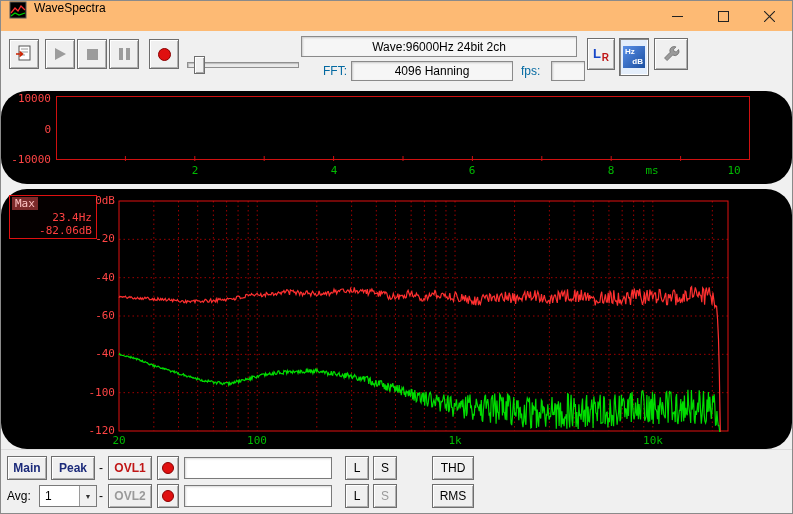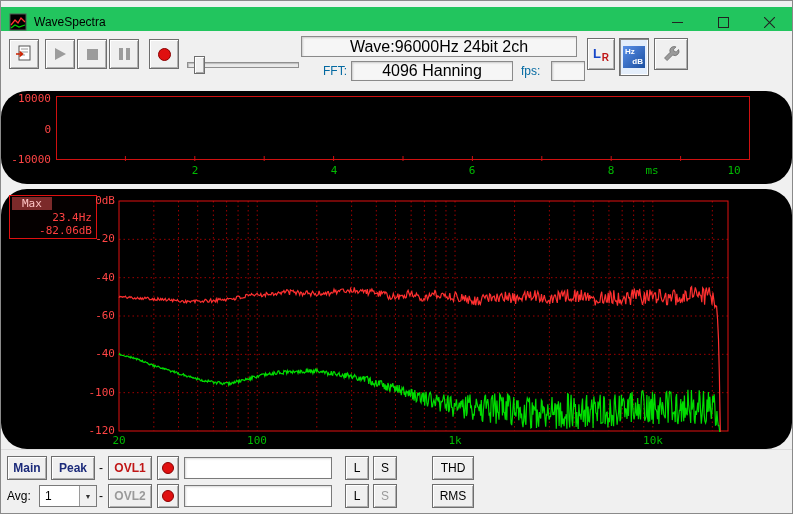--- a/index.html
+++ b/index.html
@@ -1,20 +1,20 @@
 <!DOCTYPE html>
 <html><head>
 <meta charset="utf-8">
 <style>
   html,body{margin:0;padding:0;background:#cfcfcf;}
   .window{position:relative;width:793px;height:514px;background:#f0f0f0;
     font-family:"Liberation Sans",sans-serif;border:1px solid #8a8a8a;box-sizing:border-box;overflow:hidden;}
 
   
-  .titlebar{position:absolute;left:0;top:0;right:0;height:30px;background:#22c55e;display:flex;align-items:center;margin-top:6px;}
+  .titlebar{position:absolute;left:0;top:0;right:0;height:30px;background:#fdba74;display:flex;align-items:flex-start;}
   .app-icon{margin-left:8px;}
   .title-text{margin-left:7px;font-size:12px;color:#000;}
   .win-controls{margin-left:auto;display:flex;height:30px;}
   .win-btn{width:46px;height:30px;display:flex;align-items:center;justify-content:center;}
 
   
   .toolbar{position:absolute;left:0;top:30px;right:0;height:60px;background:#f0f0f0;}
   .btn{position:absolute;background:#f0f0f0;border:1px solid #6e6e6e;
     box-shadow:inset 1px 1px 0 #ffffff, inset -1px -1px 0 #b0b0b0;
     display:flex;align-items:center;justify-content:center;font-size:12px;color:#000;box-sizing:border-box;}
@@ -22,41 +22,41 @@
   .tbtn{width:30px;height:30px;top:8px;}
   .play-tri{width:0;height:0;border-left:11px solid #9c9c9c;border-top:6px solid transparent;border-bottom:6px solid transparent;}
   .stop-sq{width:11px;height:11px;background:#9c9c9c;}
   .pause-bars{display:flex;gap:3px;}
   .pause-bars i{display:block;width:4px;height:12px;background:#9c9c9c;}
   .rec-dot{width:11px;height:11px;border-radius:50%;background:#e01010;border:1px solid #8a0000;}
   .slider{position:absolute;left:186px;top:24px;width:112px;height:18px;}
   .slider .track{position:absolute;left:0;right:0;top:7px;height:4px;background:#e9e9e9;border:1px solid #8f8f8f;box-shadow:inset 1px 1px 1px rgba(0,0,0,.2);}
   .slider .thumb{position:absolute;left:7px;top:1px;width:9px;height:16px;background:#f0f0f0;border:1px solid #6e6e6e;box-shadow:inset 1px 1px 0 #fff,inset -1px -1px 0 #a8a8a8;}
   .sunken{position:absolute;background:#f6f6f6;border:1px solid #8a8a8a;box-shadow:inset 1px 1px 2px rgba(0,0,0,.18);box-sizing:border-box;}
-  .tb-field{display:flex;align-items:center;justify-content:center;font-size:16px;color:#000;}
+  .tb-field{display:flex;align-items:center;justify-content:center;font-size:12px;color:#000;}
   .tb-label{position:absolute;font-size:12px;color:#0369a1;}
   .lr-l{color:#1646c8;font-weight:bold;font-size:13px;}
   .lr-r{color:#c01616;font-weight:bold;font-size:10px;margin:6px 0 0 1px;}
   .hzdb-icon{width:22px;height:22px;background:linear-gradient(135deg,#5a90e8,#1b4fa0);color:#fff;position:relative;font-weight:bold;}
   .hzdb-icon b{position:absolute;font-size:8px;line-height:8px;}
   .hzdb-icon b:first-child{left:2px;top:2px;}
   .hzdb-icon b:last-child{right:2px;bottom:2px;}
 
   
   .panel-black{position:absolute;left:0;right:0;background:#000;border-radius:26px;}
   .wavepanel{top:90px;height:93px;}
   .specpanel{top:188px;height:260px;}
   .axlab{position:absolute;font-family:"DejaVu Sans Mono",monospace;font-size:11px;line-height:12px;white-space:nowrap;}
   .wave-frame{position:absolute;left:55px;top:5px;width:694px;height:64px;border:1px solid #d01010;box-sizing:border-box;}
   .wave-ylab{position:absolute;left:4px;width:46px;text-align:right;color:#ff4545;font:11px "DejaVu Sans Mono",monospace;}
   .ms-label{position:absolute;top:74px;left:640px;width:22px;text-align:center;color:#00bb00;}
   .end-label{position:absolute;top:74px;left:722px;width:22px;text-align:center;color:#00bb00;}
   .zero-db{position:absolute;left:72px;top:6px;width:42px;text-align:right;color:#ff4545;}
   .max-box{position:absolute;left:8px;top:6px;width:88px;height:44px;border:1px solid #e01010;background:#050000;box-sizing:border-box;}
-  .max-title{position:absolute;left:2px;top:1px;padding:0 10px;background:#7c2a2a;color:#ffc4c4;font:11px "DejaVu Sans Mono",monospace;}
+  .max-title{position:absolute;left:2px;top:1px;padding:0 3px;background:#7c2a2a;color:#ffc4c4;font:11px "DejaVu Sans Mono",monospace;}
   .max-freq{position:absolute;right:4px;top:15px;color:#ff4040;font:11px "DejaVu Sans Mono",monospace;}
   .max-level{position:absolute;right:4px;top:28px;color:#ff4040;font:11px "DejaVu Sans Mono",monospace;}
   svg.layer{position:absolute;left:0;top:0;}
 
   
   .controls{position:absolute;left:0;top:448px;right:0;height:66px;background:#f0f0f0;border-top:1px solid #dcdcdc;}
   .cbtn{height:24px;}
   .navy{color:#1b2a7a;font-weight:bold;}
   .red-text{color:#c01616;font-weight:bold;}
   .gray-text{color:#9a9a9a;font-weight:bold;}

